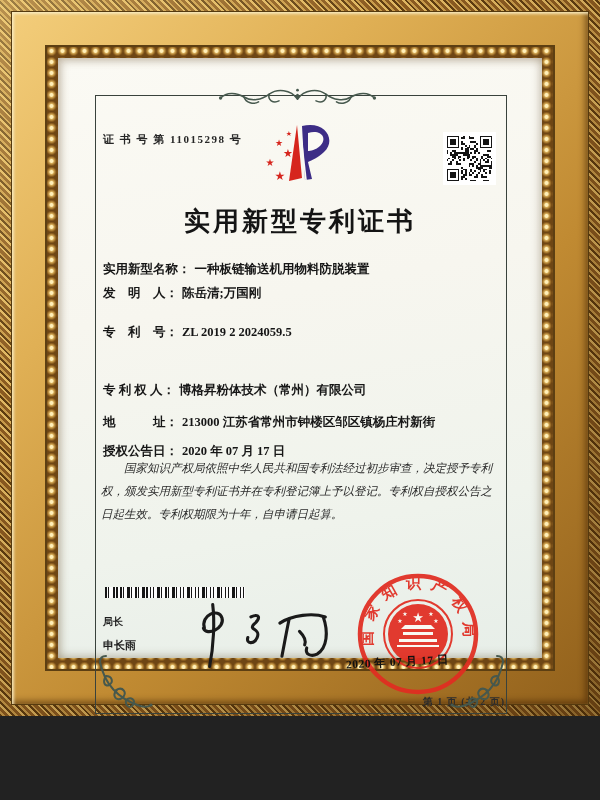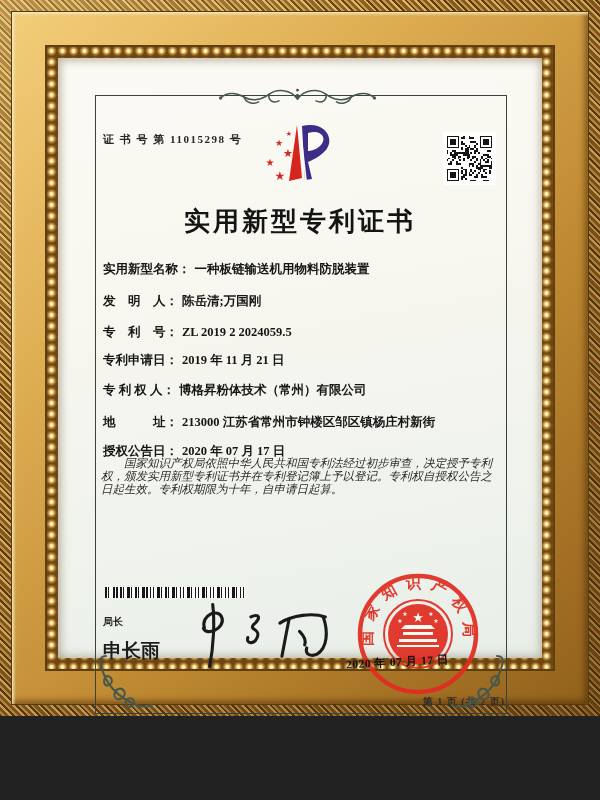--- a/index.html
+++ b/index.html
@@ -25,29 +25,29 @@
     box-shadow:inset 3px 3px 9px rgba(90,60,20,.30),inset -3px -3px 9px rgba(80,60,25,.22);}
   .cert-border{position:absolute;left:37px;top:37px;width:410px;height:617px;
     border:1.6px solid #39423c;}
   .abs{position:absolute;}
   .cert-no{left:45px;top:74px;font-size:11px;font-weight:bold;letter-spacing:1.5px;color:#262626;}
   .title{left:37px;top:146px;width:410px;text-align:center;font-size:26px;font-weight:bold;
          letter-spacing:3px;color:#141414;}
   .row{left:45px;width:398px;font-size:12.5px;font-weight:600;color:#161616;height:17px;}
   .row .val{margin-left:4px;}
   .grant2{position:absolute;left:209px;top:0;}
-  .body-text{left:43px;top:399px;width:402px;font-size:11.5px;line-height:13px;
+  .body-text{left:43px;top:399px;width:402px;font-size:11.5px;line-height:23px;
              color:#2a2a2a;font-style:italic;}
   .body-text p{margin:0;text-indent:2em;}
   .barcode{left:47px;top:529px;width:140px;height:11px;background:
     repeating-linear-gradient(90deg,#161616 0 1.5px,#fdfdfd 1.5px 3px,#161616 3px 4px,#fdfdfd 4px 7.5px,
     #161616 7.5px 10px,#fdfdfd 10px 11px,#161616 11px 12.5px,#fdfdfd 12.5px 15px);}
   .issuer-title{left:45px;top:557px;font-size:10px;font-weight:600;color:#1d1d1d;
                 font-family:"Liberation Sans",sans-serif;}
-  .issuer-name{left:45px;top:580px;font-size:19px;font-weight:600;color:#1d1d1d;
+  .issuer-name{left:45px;top:580px;font-size:11px;font-weight:600;color:#1d1d1d;
                font-family:"Liberation Sans",sans-serif;}
   .signature{left:133px;top:538px;width:155px;height:78px;}
   .seal{left:295px;top:511px;width:130px;height:130px;opacity:.93;}
   .seal-date{left:288px;top:596px;width:130px;font-size:11.5px;font-weight:bold;color:#101010;
              transform:rotate(-3deg);letter-spacing:.5px;z-index:5;}
   .page-note{left:37px;top:637px;width:410px;text-align:right;font-size:10px;
              font-weight:700;color:#2c2c2c;letter-spacing:1px;}
   .back-note{left:37px;top:664px;width:410px;text-align:left;font-size:10px;font-style:italic;
              color:#6b6148;letter-spacing:3px;font-weight:600;}
   .flourish{pointer-events:none;}
@@ -278,28 +278,25 @@
         <rect x="2" y="20" width="7" height="7" fill="#151515"></rect>
         <rect x="3" y="21" width="5" height="5" fill="#ffffff"></rect>
         <rect x="4" y="22" width="3" height="3" fill="#151515"></rect>
       </svg>
 
     <div class="abs row" style="top:203px">
       <span>实用新型名称：</span><span class="val">一种板链输送机用物料防脱装置</span>
     </div>
 
     <div class="abs title">实用新型专利证书</div>
-    <div class="abs row" style="top:235px">
+    <div class="abs row" style="top:227px">
       <span>发　明　人：</span><span class="val">陈岳清;万国刚</span>
     </div>
     <div class="abs row" style="top:266px">
       <span>专　利　号：</span><span class="val">ZL 2019 2 2024059.5</span>
-    </div>
-    <div class="abs row" style="top:294px">
-      <span>专利申请日：</span><span class="val">2019 年 11 月 21 日</span>
     </div>
     <div class="abs row" style="top:324px">
       <span>专 利 权 人：</span><span class="val">博格昇粉体技术（常州）有限公司</span>
     </div>
     <div class="abs row" style="top:356px">
       <span>地　　　址：</span><span class="val">213000 江苏省常州市钟楼区邹区镇杨庄村新街</span>
     </div>
     <div class="abs row" style="top:385px">
       <span>授权公告日：</span><span class="val">2020 年 07 月 17 日</span>
     </div>

